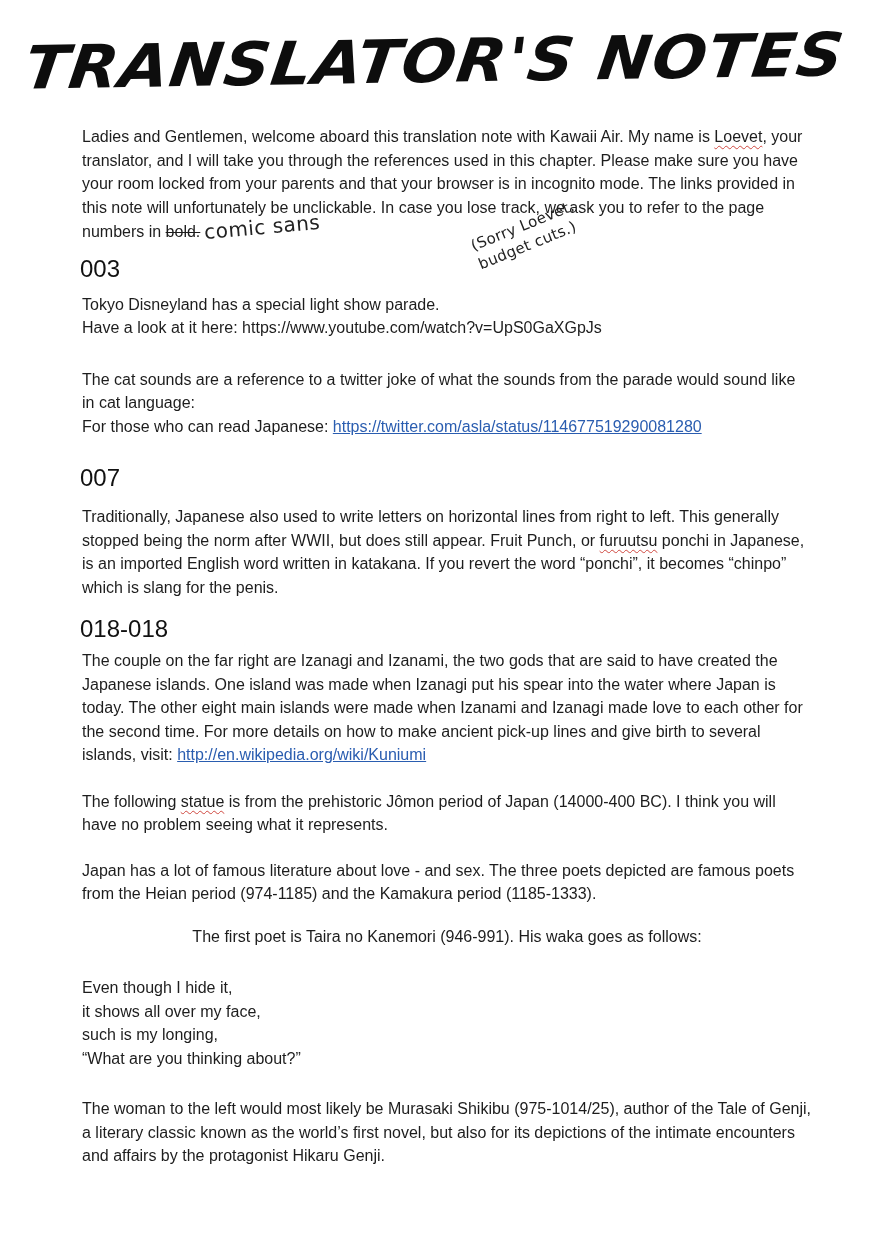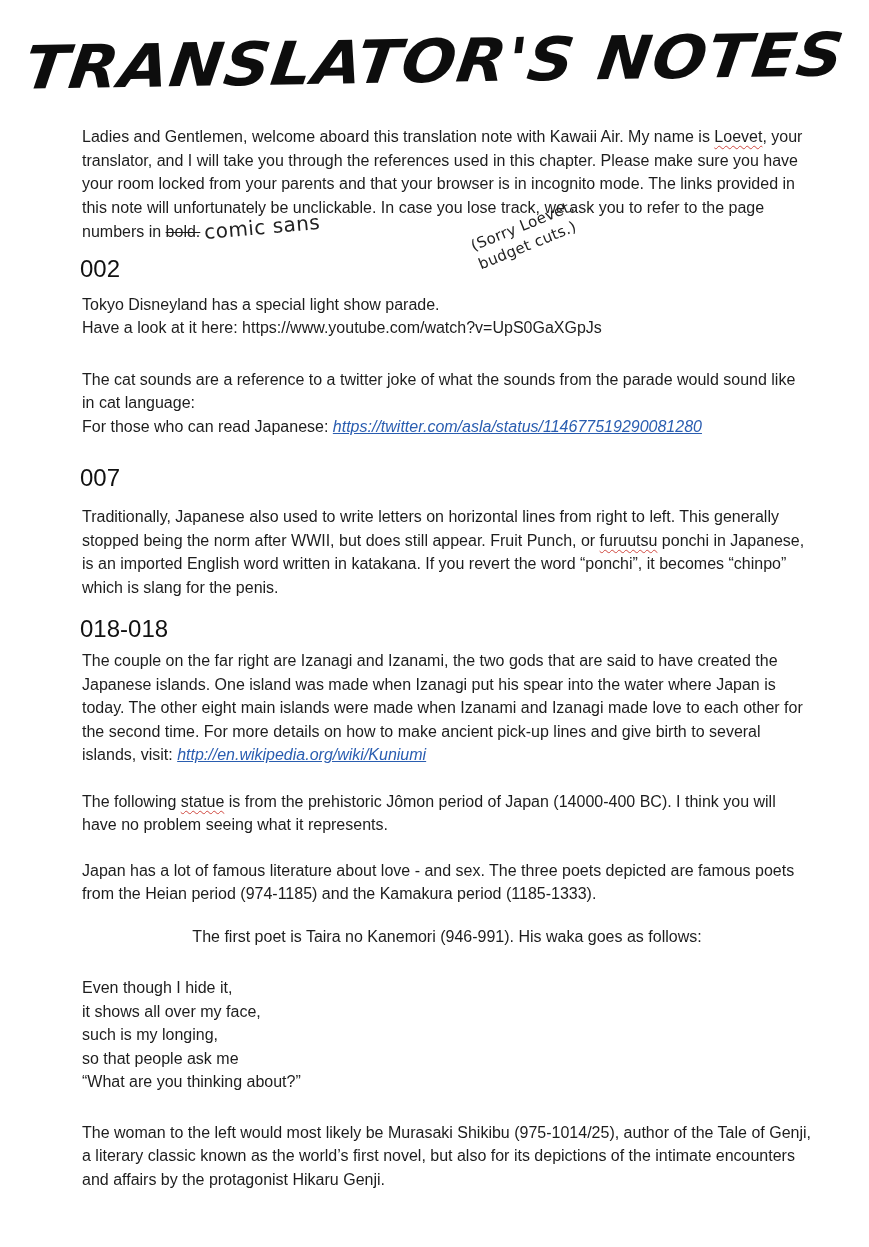--- a/index.html
+++ b/index.html
@@ -52,21 +52,20 @@
     text-decoration-style: wavy;
     text-decoration-color: #cf4840;
     text-decoration-thickness: 1px;
     text-underline-offset: 3px;
   }
   .strike { text-decoration: line-through; }
   .link {
     color: #2a5db0;
     text-decoration: underline;
     cursor: pointer;
-    font-style: italic;
   }
   .handnote {
     display: inline-block;
     font-family: "DejaVu Sans", sans-serif;
     font-size: 20px;
     letter-spacing: 0.5px;
     transform: rotate(-5deg);
     position: relative;
     top: -3px;
     margin-left: 4px;
@@ -110,21 +109,21 @@
 
     <div class="intro">
       <p class="body"><span>Ladies and Gentlemen, welcome aboard this translation note with Kawaii Air. My name is </span><span class="sp">Loevet</span><span>, your translator, and I will take you through the references used in this chapter. Please make sure you have your room locked from your parents and that your browser is in incognito mode. The links provided in this note will unfortunately be unclickable. In case you lose track, we ask you to refer to the page numbers in </span><span class="strike">bold.</span><span class="handnote">comic sans</span></p>
       <div class="handsub">
         <div>(Sorry Loevet,</div>
         <div>budget cuts.)</div>
       </div>
     </div>
 
     <div>
-      <h2 class="h h005">002</h2>
+      <h2 class="h h005">003</h2>
       <p class="body p-tokyo">
           <span class="line">Tokyo Disneyland has a special light show parade.</span>
           <span class="line"><span>Have a look at it here: </span><span>https://www.youtube.com/watch?v=UpS0GaXGpJs</span></span>
         </p>
       <p class="body p-cat"><span>The cat sounds are a reference to a twitter joke of what the sounds from the parade would sound like in cat language:</span><span class="line"><span>For those who can read Japanese: </span><a class="link">https://twitter.com/asla/status/114677519290081280</a></span></p>
     </div>
 
     <div>
       <h2 class="h h009">007</h2>
       <p class="body p-trad"><span>Traditionally, Japanese also used to write letters on horizontal lines from right to left. This generally stopped being the norm after WWII, but does still appear. Fruit Punch, or </span><span class="sp">furuutsu</span><span> ponchi in Japanese, is an imported English word written in katakana. If you revert the word “ponchi”, it becomes “chinpo” which is slang for the penis.</span></p>
@@ -133,20 +132,19 @@
     <div>
       <h2 class="h h018">018-018</h2>
       <p class="body p-couple"><span>The couple on the far right are Izanagi and Izanami, the two gods that are said to have created the Japanese islands. One island was made when Izanagi put his spear into the water where Japan is today. The other eight main islands were made when Izanami and Izanagi made love to each other for the second time. For more details on how to make ancient pick-up lines and give birth to several islands, visit: </span><a class="link">http://en.wikipedia.org/wiki/Kuniumi</a></p>
       <p class="body p-statue"><span>The following </span><span class="sp">statue</span><span> is from the prehistoric Jômon period of Japan (14000-400 BC). I think you will have no problem seeing what it represents.</span></p>
       <p class="body p-japan">Japan has a lot of famous literature about love - and sex. The three poets depicted are famous poets from the Heian period (974-1185) and the Kamakura period (1185-1333).</p>
       <p class="body p-poet">The first poet is Taira no Kanemori (946-991). His waka goes as follows:</p>
       <div class="body poem">
         <div class="line">Even though I hide it,</div>
         <div class="line">it shows all over my face,</div>
         <div class="line">such is my longing,</div>
-        <div class="line">so that people ask me</div>
         <div class="line">“What are you thinking about?”</div>
       </div>
       <p class="body p-final">The woman to the left would most likely be Murasaki Shikibu (975-1014/25), author of the Tale of Genji, a literary classic known as the world’s first novel, but also for its depictions of the intimate encounters and affairs by the protagonist Hikaru Genji.</p>
     </div>
 
   </div>
 </div>
 
 </body></html>

